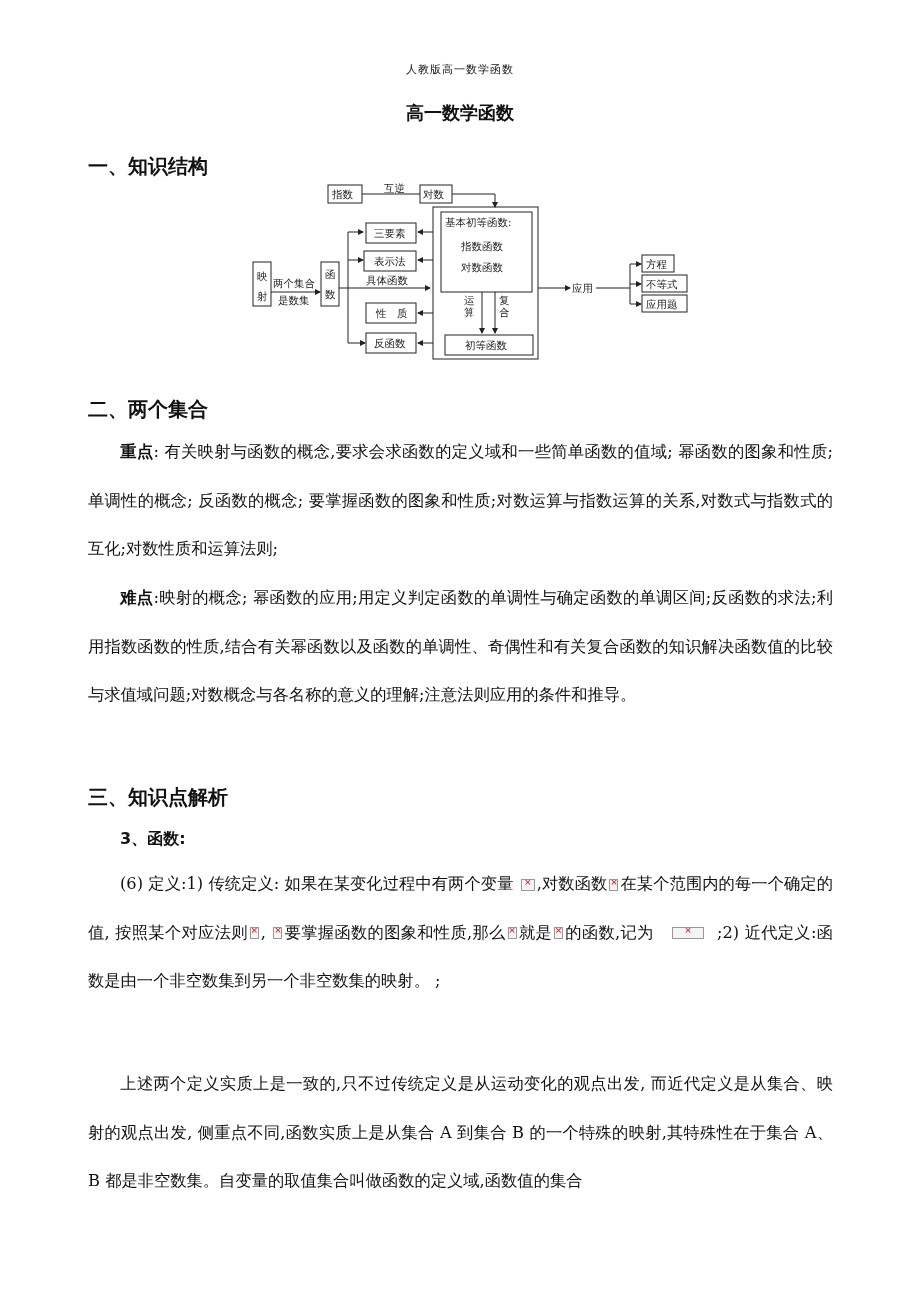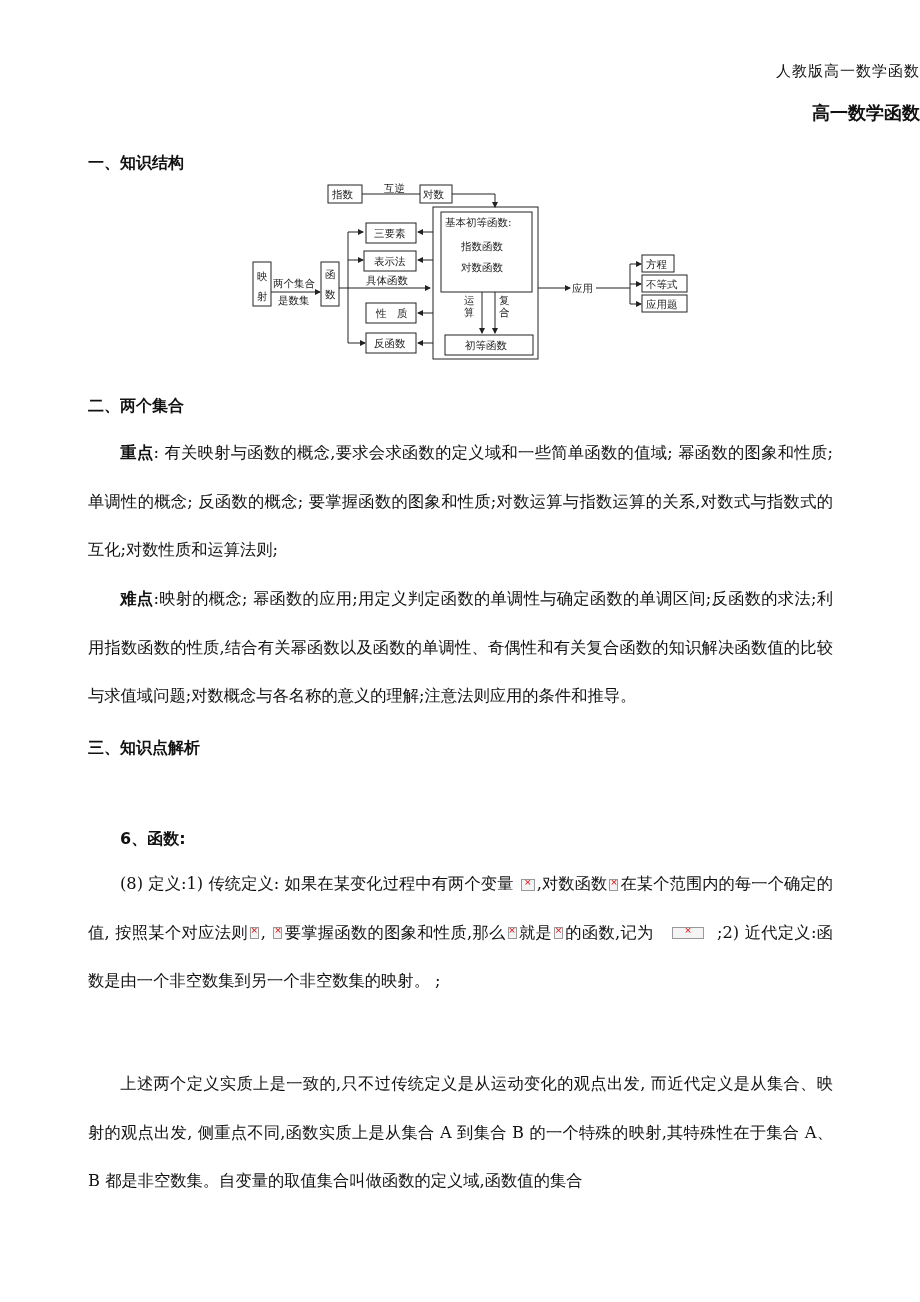--- a/index.html
+++ b/index.html
@@ -1,27 +1,27 @@
 <!DOCTYPE html>
 <html><head>
 <meta charset="utf-8">
 <style>
   html, body { margin: 0; padding: 0; background: #ffffff; }
   body { width: 920px; height: 1302px; position: relative; overflow: hidden;
          font-family: "DejaVu Serif", "Liberation Serif", serif; color: #111; }
-  .header { position: absolute; top: 62px; left: 0; width: 920px; text-align: right;
-            font-size: 15px; letter-spacing: 1px; font-family: "DejaVu Serif", serif; }
-  .title { position: absolute; top: 101px; left: 0; width: 920px; text-align: right;
+  .header { position: absolute; top: 62px; left: 0; width: 920px; text-align: center;
+            font-size: 11px; letter-spacing: 1px; font-family: "DejaVu Serif", serif; }
+  .title { position: absolute; top: 101px; left: 0; width: 920px; text-align: center;
            font-size: 18px; font-weight: bold; font-family: "DejaVu Sans", sans-serif; }
-  .h2 { position: absolute; left: 88px; font-size: 16px; font-weight: bold;
+  .h2 { position: absolute; left: 88px; font-size: 20px; font-weight: bold;
         font-family: Liberation Serif, serif; }
   .para { position: absolute; left: 88px; width: 745px; font-size: 16.3px; line-height: 48.5px;
           text-align: justify; font-family: "DejaVu Serif", serif; }
   .para .indent { display: inline-block; width: 32px; }
-  .bold { font-weight: bold; font-family: Liberation Sans, sans-serif; }
+  .bold { font-weight: bold; font-family: Liberation Serif, serif; }
   .sub { position: absolute; left: 120px; font-size: 16px; font-weight: bold;
          font-family: "DejaVu Sans", sans-serif; }
   .ph { display: inline-block; border: 1px solid #999; background: #f4f4f4; vertical-align: middle;
         position: relative; margin: 0 2px; }
   .ph::after { content: "×"; color: #d00; font-size: 9px; position: absolute; left: 50%; top: 50%;
                transform: translate(-50%,-55%); font-family: "DejaVu Sans", sans-serif; }
   .ph.sm { width: 7px; height: 10px; }
   .ph.md { width: 12px; height: 10px; }
   .ph.lg { width: 30px; height: 10px; }
   .diagram { position: absolute; left: 248px; top: 180px; width: 450px; height: 182px; }
@@ -120,24 +120,24 @@
 <div class="h2" style="top:396px;">二、两个集合</div>
 
 <div class="para" style="top:428px;">
   <span class="indent"></span><span class="bold">重点</span><span>: 有关映射与函数的概念,要求会求函数的定义域和一些简单函数的值域; 幂函数的图象和性质; 单调性的概念; 反函数的概念; 要掌握函数的图象和性质;对数运算与指数运算的关系,对数式与指数式的互化;对数性质和运算法则;</span>
 </div>
 
 <div class="para" style="top:574px;">
   <span class="indent"></span><span class="bold">难点</span><span>:映射的概念; 幂函数的应用;用定义判定函数的单调性与确定函数的单调区间;反函数的求法;利用指数函数的性质,结合有关幂函数以及函数的单调性、奇偶性和有关复合函数的知识解决函数值的比较与求值域问题;对数概念与各名称的意义的理解;注意法则应用的条件和推导。</span>
 </div>
 
-<div class="h2" style="top:738px;">三、知识点解析</div>
-<div class="sub" style="top:829px;">6、函数:</div>
+<div class="h2" style="top:784px;">三、知识点解析</div>
+<div class="sub" style="top:829px;">3、函数:</div>
 
 <div class="para" style="top:860px;">
-  <span class="indent"></span><span>(8) 定义:1) 传统定义: 如果在某变化过程中有两个变量</span>
+  <span class="indent"></span><span>(6) 定义:1) 传统定义: 如果在某变化过程中有两个变量</span>
   <span class="ph md"></span><span>,对数函数</span><span class="ph sm"></span><span>在某个范围内的每一个确定的值, 按照某个对应法则</span><span class="ph sm"></span><span>,</span> <span class="ph sm"></span><span>要掌握函数的图象和性质,那么</span><span class="ph sm"></span><span>就是</span><span class="ph sm"></span><span>的函数,记为</span>
   &nbsp;&nbsp;<span class="ph lg"></span>&nbsp;&nbsp;<span>;2) 近代定义:函数是由一个非空数集到另一个非空数集的映射。 ;</span>
 </div>
 
 <div class="para" style="top:1060px;">
   <span class="indent"></span><span>上述两个定义实质上是一致的,只不过传统定义是从运动变化的观点出发, 而近代定义是从集合、映射的观点出发, 侧重点不同,函数实质上是从集合 A 到集合 B 的一个特殊的映射,其特殊性在于集合 A、B 都是非空数集。自变量的取值集合叫做函数的定义域,函数值的集合</span>
 </div>
 
 </body></html>

